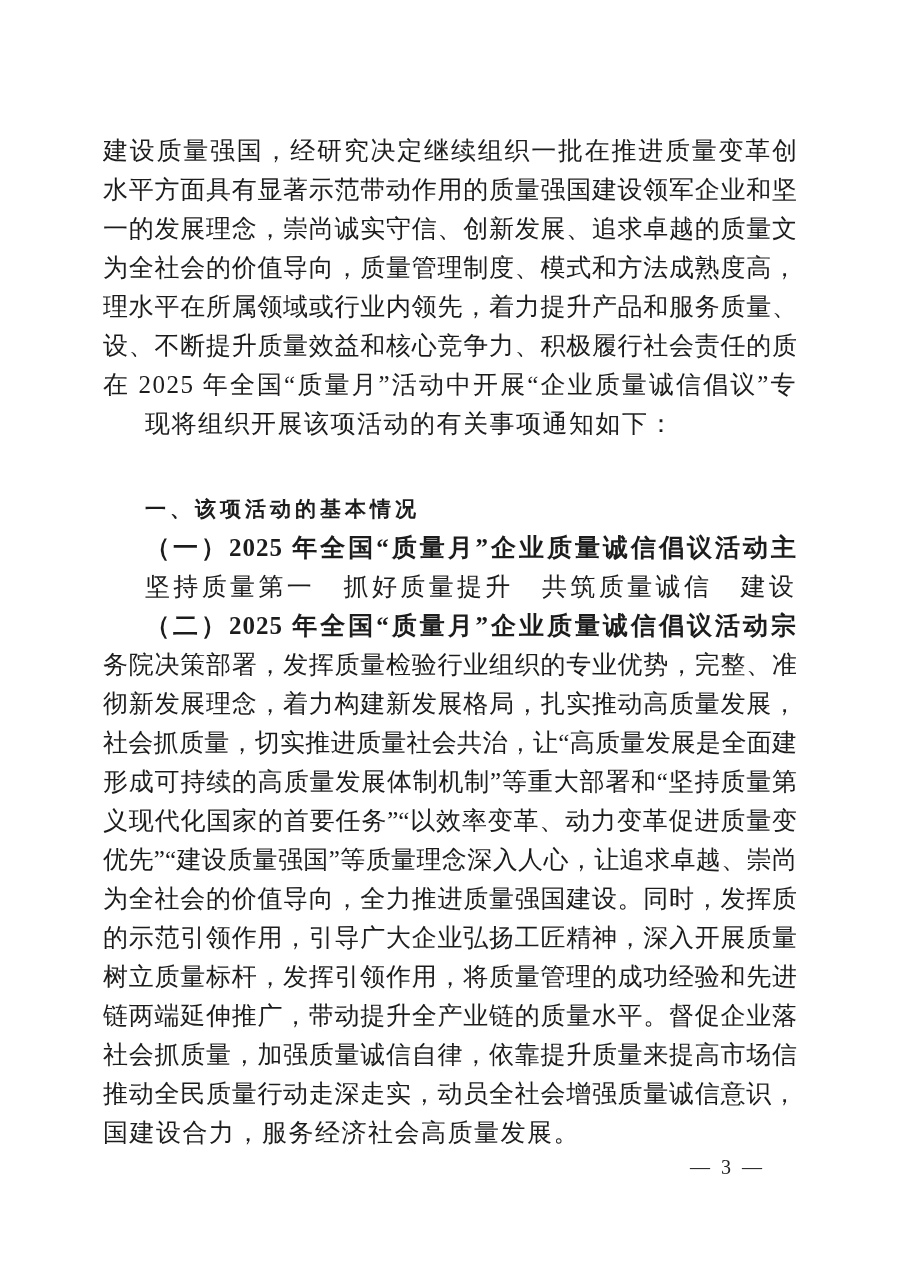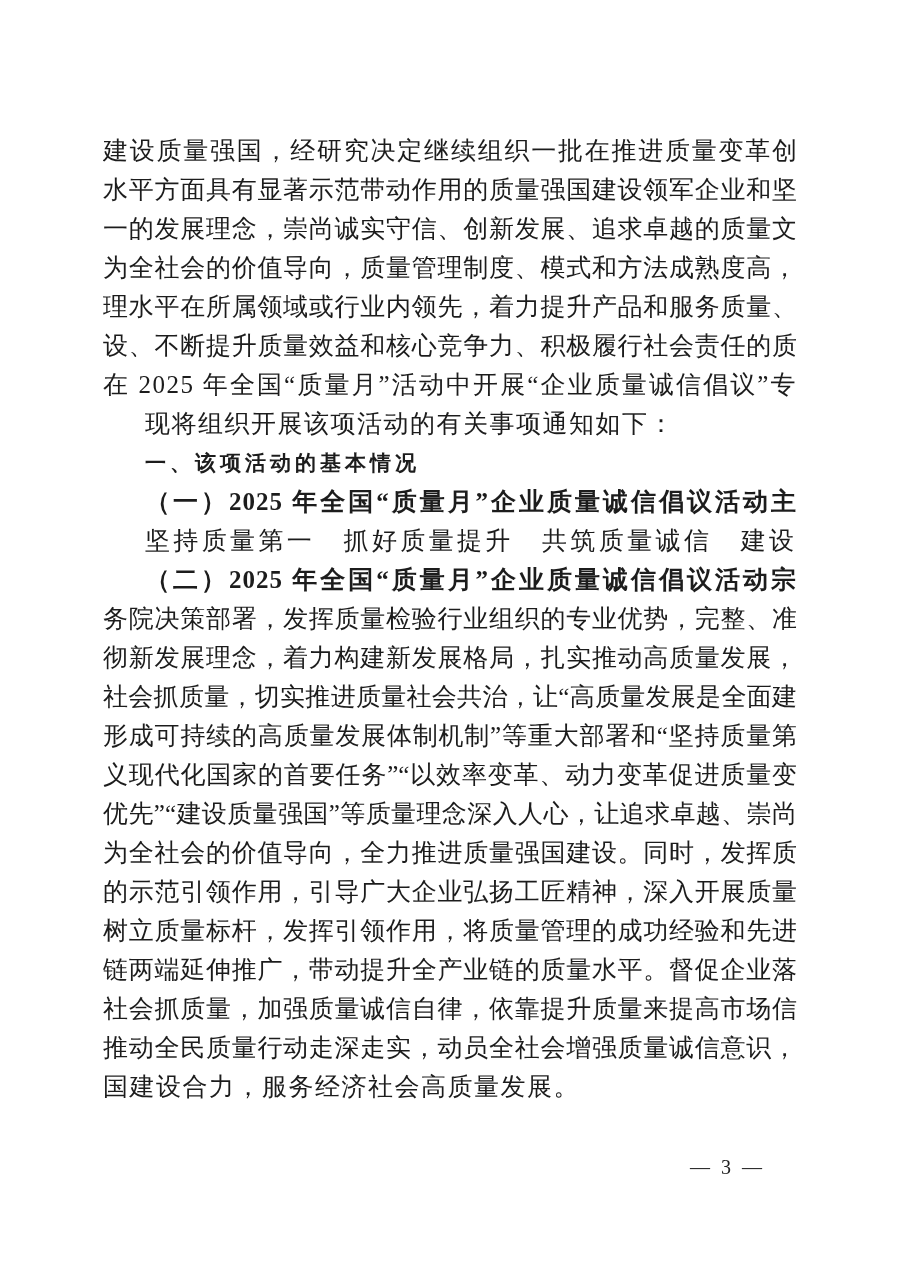--- a/index.html
+++ b/index.html
@@ -31,20 +31,21 @@
   
   .ind { text-indent: 42px; }
   
   .loose { letter-spacing: 1.5px; }
   
   .h1 {
     font-family: "Liberation Sans", "DejaVu Sans", sans-serif;
     font-weight: bold;
     font-size: 21px;
     letter-spacing: 4px;
+    margin-top: 46px;
   }
   
   .hsub {
     font-weight: bold;
     letter-spacing: 1px;
   }
   
   .theme { letter-spacing: 3px; }
   .pagenum {
     position: absolute;

